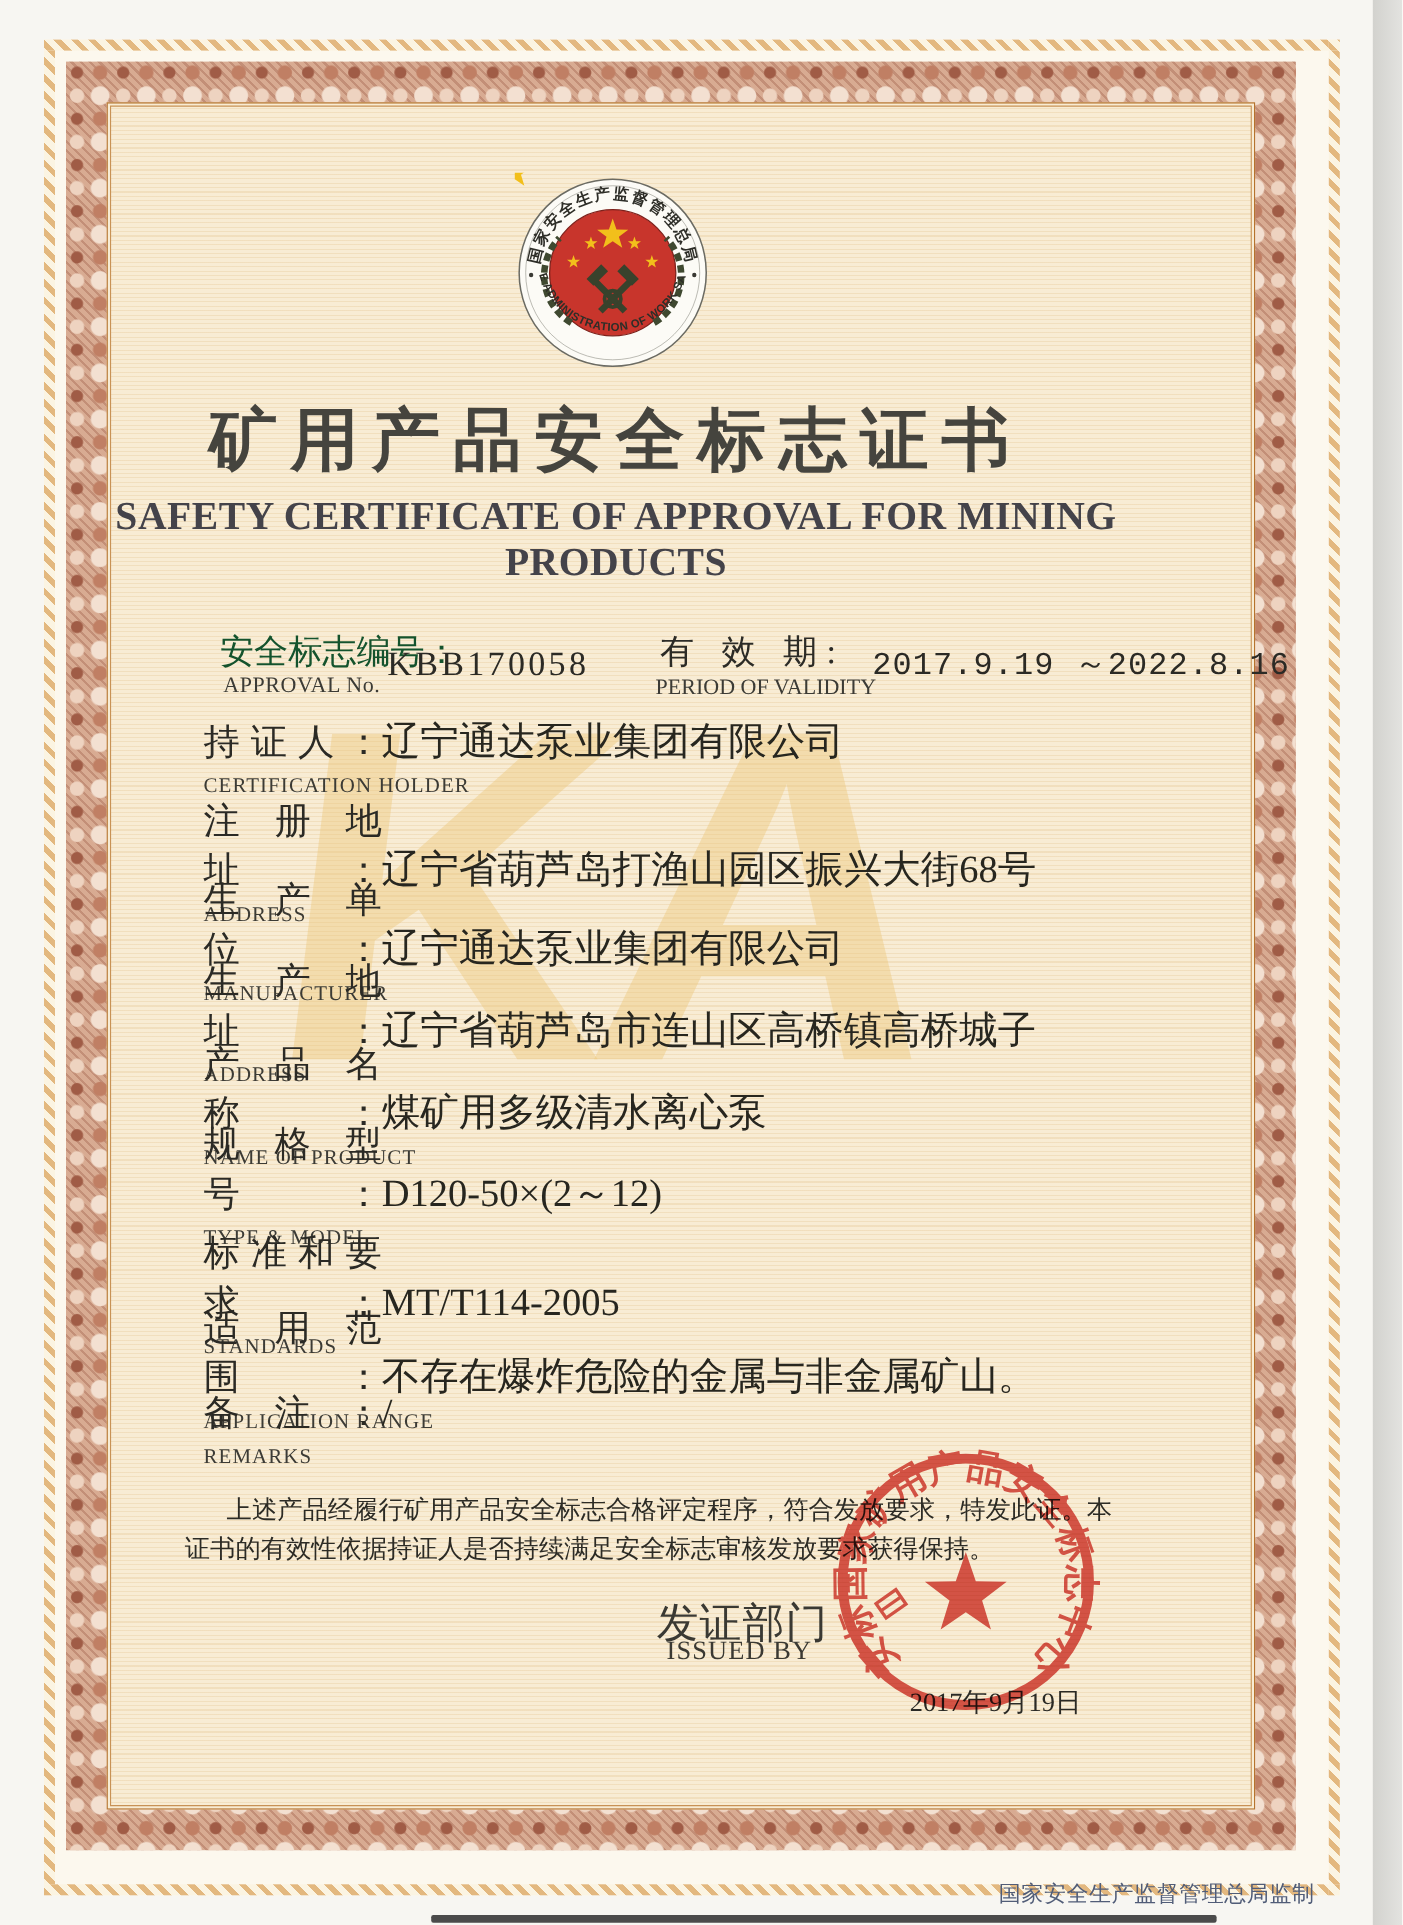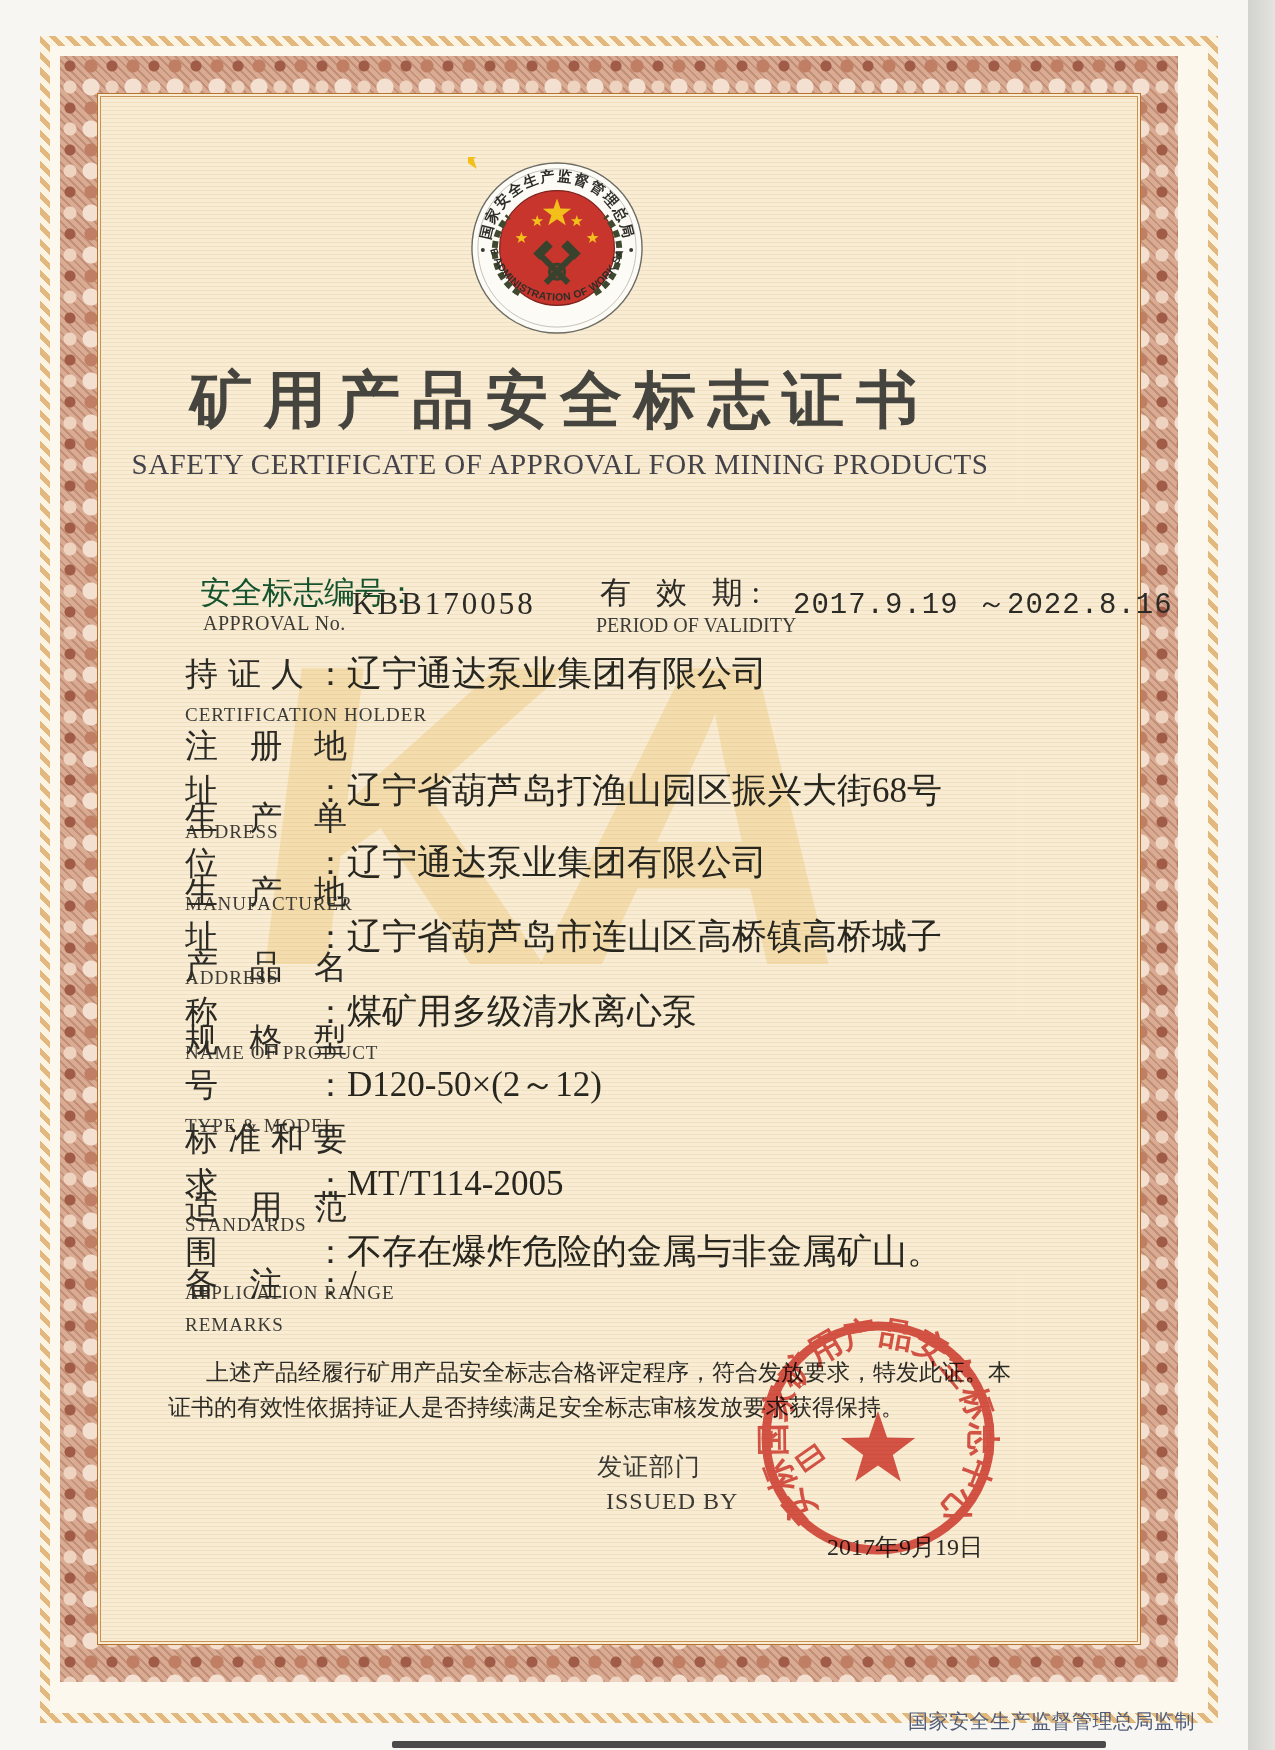--- a/index.html
+++ b/index.html
@@ -30,21 +30,21 @@
       background-image:repeating-linear-gradient(180deg,rgba(214,170,100,.20) 0 1px,rgba(255,255,255,0) 1px 4px);
       border:1px solid #b5732e;box-shadow:inset 0 0 0 2px #f8ecd4, inset 0 0 0 3px #c89255;}
 
   .watermark{left:255px;top:600px;width:720px;font-family:"Liberation Sans","DejaVu Sans",sans-serif;
       font-weight:bold;font-size:430px;line-height:1;color:rgba(236,198,118,.42);
       transform:skewX(-7deg);letter-spacing:-18px;z-index:0;}
 
   
   .title-cn{left:60px;top:358px;width:1000px;text-align:center;font-size:62px;font-weight:600;
       letter-spacing:12px;color:#45443e;}
-  .title-en{left:60px;top:448px;width:1000px;text-align:center;font-size:29px;font-weight:normal;
+  .title-en{left:60px;top:448px;width:1000px;text-align:center;font-size:36px;font-weight:bold;
       letter-spacing:.5px;color:#44434a;}
 
   
   .ap-label{left:200px;top:572px;font-size:31px;color:#14532d;}
   .ap-en{left:203px;top:612px;font-size:20px;letter-spacing:.5px;color:#3c3b35;}
   .ap-num{left:352px;top:586px;font-size:31px;letter-spacing:3px;color:#2b2a25;}
   .vd-label{left:600px;top:572px;width:160px;font-size:31px;color:#2c2b26;
       text-align:justify;text-align-last:justify;}
   .vd-en{left:596px;top:614px;font-size:20px;color:#3c3b35;}
   .vd-value{left:793px;top:584px;font-size:29px;letter-spacing:1px;color:#2b2a25;font-family:Liberation Mono, monospace;}
@@ -54,21 +54,21 @@
   .flabel{display:inline-block;width:162px;font-size:33px;color:#2b2a25;
       text-align:justify;text-align-last:justify;vertical-align:baseline;}
   .fvalue{font-size:35px;color:#27261f;vertical-align:baseline;}
   .fen{font-size:19px;letter-spacing:1px;color:#3c3b35;margin-top:7px;}
 
   
   .decl{left:168px;top:1355px;width:900px;font-size:23px;line-height:35px;color:#2c2b25;z-index:2;}
   .decl .l1{text-indent:38px;white-space:nowrap;}
   .decl .l2{white-space:nowrap;}
 
-  .issuer-cn{left:597px;top:1450px;font-size:25px;letter-spacing:1px;color:#3a3933;}
+  .issuer-cn{left:597px;top:1450px;font-size:38px;letter-spacing:1px;color:#3a3933;}
   .issuer-en{left:606px;top:1488px;font-size:24px;letter-spacing:1px;color:#3a3933;}
   .issue-date{left:783px;top:1531px;font-size:24px;color:#2b2a25;z-index:4;margin-left:44px;}
 
   .stamp{left:748px;top:1308px;width:264px;height:264px;z-index:5;mix-blend-mode:multiply;opacity:.88;}
   .emblem{left:468px;top:157px;width:178px;height:178px;}
 
   .footer-note{left:908px;top:1708px;width:300px;font-size:20px;letter-spacing:.5px;color:#515d78;}
 </style>
 </head>
 <body>

